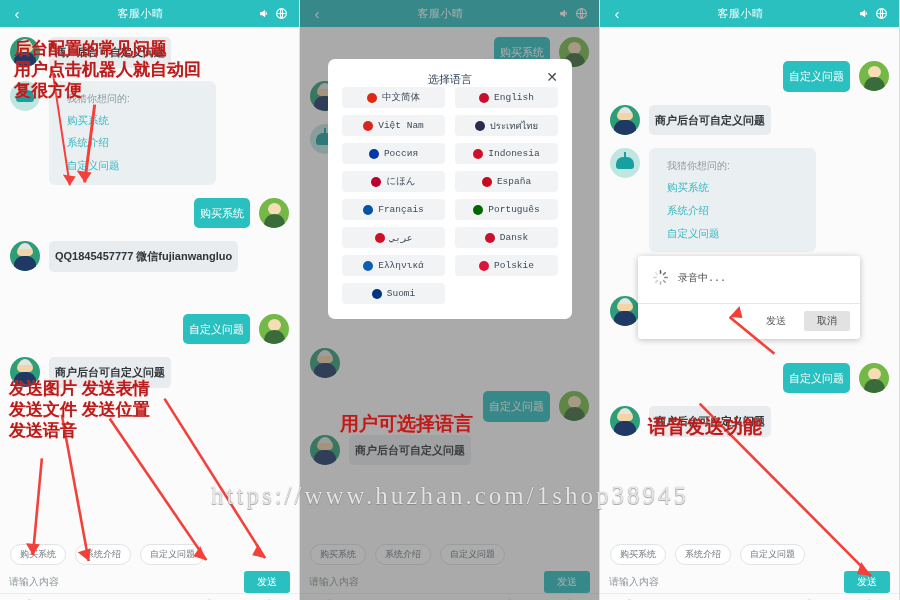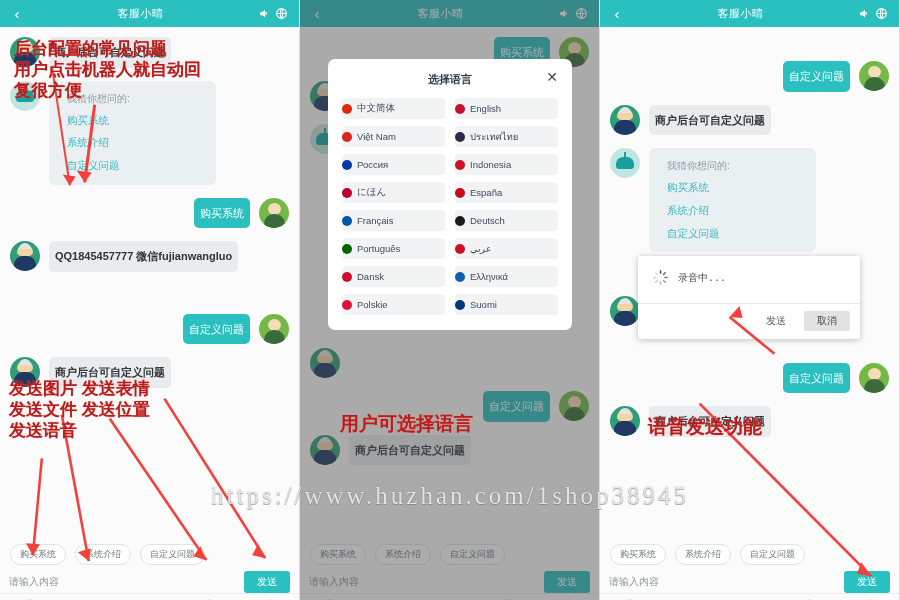--- a/index.html
+++ b/index.html
@@ -73,27 +73,27 @@
              height: 26px; border-top: 1px solid #ececec; }
   .tb-ic { color: #b9bfc2; width: 22px; height: 18px; display: flex;
            align-items: center; justify-content: center; }
   .tb-ic svg { display: block; }
 
   
   .dim { position: absolute; inset: 0; background: rgba(70,70,70,.45); z-index: 20; }
   .lang-dialog { position: absolute; z-index: 30; left: 28px; top: 59px; width: 244px;
                  background: #fff; border-radius: 7px; padding: 13px 14px 15px; }
   .lang-head { position: relative; text-align: center; font-size: 11px;
-               color: #2b3d4f; margin-bottom: 11px; font-weight: bold; }
+               color: #2b3d4f; font-weight: normal; }
   .lang-close { position: absolute; right: 0; top: -2px; font-size: 14px;
                 color: #4a4a4a; line-height: 1; cursor: pointer; }
   .lang-grid { display: grid; grid-template-columns: 1fr 1fr; gap: 7px 10px; }
   .lang-item { background: #f2f3f5; border-radius: 4px; height: 21px;
-               display: flex; align-items: center; 
-               gap: 5px; font-size: 9.5px; color: #3f4b57; }
+               display: flex; align-items: center; justify-content: center;
+               gap: 5px; font-size: 9.5px; color: #3f4b57; font-family: Liberation Mono, monospace; }
   .flag { width: 10px; height: 10px; border-radius: 50%; flex: 0 0 10px;
           display: inline-block; }
 
   .rec-dialog { position: absolute; z-index: 30; left: 38px; top: 256px; width: 222px;
                 background: #fff; border-radius: 3px; box-shadow: 0 1px 6px rgba(0,0,0,.25); }
   .rec-top { display: flex; align-items: center; gap: 9px; padding: 13px 14px 17px; font-family: Liberation Mono, monospace; }
   .rec-spin { width: 17px; height: 17px; flex: 0 0 17px; }
   .rec-txt { font-size: 10px; color: #4b4b4b; }
   .rec-acts { display: flex; justify-content: flex-end; align-items: center;
               gap: 9px; border-top: 1px solid #e6e6e6; padding: 7px 10px 8px; }
@@ -382,24 +382,20 @@
           </div>
         <div class="lang-item">
             <span class="flag" style="background:#c60b1e"></span>
             <span>España</span>
           </div>
         <div class="lang-item">
             <span class="flag" style="background:#0055a4"></span>
             <span>Français</span>
           </div>
         <div class="lang-item">
-            <span class="flag" style="background:#1a1a1a"></span>
-            <span>Deutsch</span>
-          </div>
-        <div class="lang-item">
             <span class="flag" style="background:#006600"></span>
             <span>Português</span>
           </div>
         <div class="lang-item">
             <span class="flag" style="background:#ce1126"></span>
             <span>عربي</span>
           </div>
         <div class="lang-item">
             <span class="flag" style="background:#c8102e"></span>
             <span>Dansk</span>

